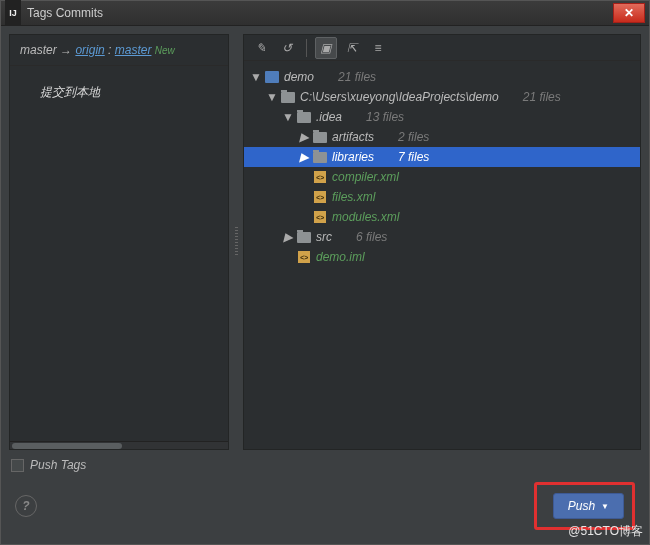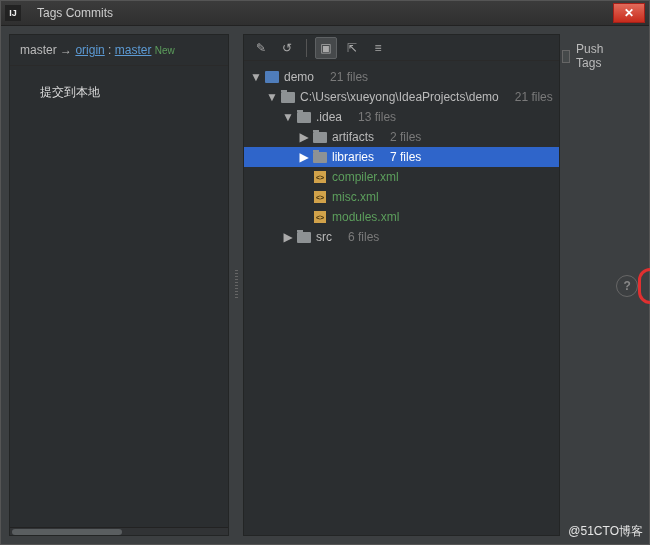--- a/index.html
+++ b/index.html
@@ -4,25 +4,25 @@
 <style>
   :root{
     --bg:#3c3f41; --panel:#2b2e30; --panel-light:#3f4244; --border:#232525;
     --text:#bbbbbb; --muted:#888; --link:#5c9ad4; --green:#5c9e5c;
     --file:#d1a24a; --selected:#2f65ca; --btn:#4b6eaf;
   }
   *{box-sizing:border-box;font-family:"Segoe UI",Tahoma,sans-serif;font-size:12px;}
   html,body{margin:0;padding:0;background:#1c1c1c;}
   .window{width:650px;height:545px;background:var(--bg);border:1px solid #555;position:relative;display:flex;flex-direction:column;}
   .titlebar{height:25px;background:linear-gradient(#3b3b3b,#2f2f2f);display:flex;align-items:center;padding:0 4px;color:#ccc;border-bottom:1px solid #222;}
-  .titlebar .ico{width:16px;height:16px;background:#222;display:inline-flex;align-items:center;justify-content:center;margin-right:16px;color:#eee;font-size:9px;font-weight:bold;}
+  .titlebar .ico{width:16px;height:26px;background:#222;display:inline-flex;align-items:center;justify-content:center;margin-right:6px;color:#eee;font-size:9px;font-weight:bold;}
   .titlebar .gap{flex:1;}
   .winbtn{width:32px;height:20px;display:flex;align-items:center;justify-content:center;margin-left:2px;}
   .close{background:linear-gradient(#e26a5a,#c72b1c);border:1px solid #a52019;color:#fff;font-weight:bold;}
-  .body{flex:1;display:flex;flex-direction:row;padding:8px;}
+  .body{flex:1;display:flex;flex-direction:column;padding:8px;font-style:italic;}
   .main{flex:1;display:flex;gap:2px;min-height:0;}
   .left{width:220px;background:var(--panel);border:1px solid var(--border);display:flex;flex-direction:column;position:relative;}
   .branchbar{padding:8px 10px;border-bottom:1px solid #2a2a2a;}
   .branchbar .lbl{color:var(--text);}
   .branchbar a{color:var(--link);text-decoration:underline;}
   .branchbar .new{color:var(--green);font-size:10px;}
   .commitlist{flex:1;overflow:auto;margin-top:12px;}
   .commit{padding:6px 10px 6px 30px;color:#ddd;}
   .hscroll{height:8px;background:#313335;border-top:1px solid #222;position:relative;}
   .hscroll .thumb{position:absolute;left:2px;top:1px;width:110px;height:6px;background:#5a5e60;border-radius:3px;}
@@ -32,38 +32,38 @@
   .toolbar{height:26px;display:flex;align-items:center;gap:4px;padding:0 6px;border-bottom:1px solid #2a2a2a;}
   .tbtn{width:22px;height:22px;display:flex;align-items:center;justify-content:center;color:#aaa;border:1px solid transparent;border-radius:2px;}
   .tbtn.active{border-color:#5e6163;background:#46494b;}
   .tsep{width:1px;height:18px;background:#555;margin:0 4px;}
   .tree{flex:1;padding:6px 0;overflow:auto;color:var(--text);}
   .node{display:flex;align-items:center;height:20px;padding-right:6px;white-space:nowrap;}
   .node .tw{width:12px;text-align:center;color:#aaa;flex-shrink:0;}
   .node .ic{width:16px;height:14px;margin:0 4px 0 2px;display:inline-flex;align-items:center;justify-content:center;flex-shrink:0;}
   .node .nm{color:var(--text);}
   .node.file .nm{color:var(--green);}
-  .node .meta{color:#7a7a7a;margin-left:16px;}
+  .node .meta{color:#7a7a7a;margin-left:24px;}
   .node.sel{background:var(--selected);color:#fff;}
   .node.sel .nm,.node.sel .meta,.node.sel .tw{color:#fff;}
   .i-proj{width:14px;height:12px;background:#4f7dbb;border-radius:1px;}
   .i-folder{width:14px;height:11px;background:#8e9294;border-radius:1px;position:relative;}
   .i-folder::before{content:"";position:absolute;top:-2px;left:0;width:6px;height:2px;background:#8e9294;}
   .i-xml{width:12px;height:12px;background:var(--file);display:flex;align-items:center;justify-content:center;color:#3a2a0a;font-size:7px;font-weight:bold;}
   .d0{padding-left:6px}.d1{padding-left:22px}.d2{padding-left:38px}.d3{padding-left:54px}
   .bottom{padding:8px 2px 2px;}
   .chkrow{display:flex;align-items:center;gap:6px;color:#bbb;}
   .chk{width:13px;height:13px;border:1px solid #666;background:#45494a;}
   .footer{display:flex;align-items:center;padding:8px 6px 6px;}
   .help{width:22px;height:22px;border-radius:11px;border:1px solid #666;color:#888;display:flex;align-items:center;justify-content:center;font-weight:bold;}
   .spacer{flex:1;}
   .btn{height:26px;padding:0 14px;background:#4a4d4f;border:1px solid #5e6163;color:#ddd;display:flex;align-items:center;border-radius:3px;margin-left:8px;}
   .btn.primary{background:var(--btn);border-color:#3e5a94;color:#fff;}
   .btn .dd{margin-left:6px;font-size:8px;}
-  .redbox{border:3px solid #e03030;padding:2px;border-radius:12px;}
+  .redbox{border:3px solid #e03030;padding:8px;border-radius:3px;}
   .watermark{position:absolute;right:6px;bottom:4px;color:#e5e5e5;font-size:12px;pointer-events:none;}
 </style>
 </head>
 <body>
 
 <div class="window">
   <div class="titlebar">
     <span class="ico">IJ</span>
     <span>Tags Commits</span>
     <span class="gap"></span>
@@ -148,36 +148,43 @@
               <span class="ic">
                 <span class="i-xml">&lt;&gt;</span>
               </span>
               <span class="nm">compiler.xml</span>
             </div>
             <div class="node d3 file">
               <span class="tw"></span>
               <span class="ic">
                 <span class="i-xml">&lt;&gt;</span>
               </span>
-              <span class="nm">misc.xml</span>
+              <span class="nm">files.xml</span>
             </div>
             <div class="node d3 file">
               <span class="tw"></span>
               <span class="ic">
                 <span class="i-xml">&lt;&gt;</span>
               </span>
               <span class="nm">modules.xml</span>
             </div>
             <div class="node d2">
               <span class="tw">▶</span>
               <span class="ic">
                 <span class="i-folder"></span>
               </span>
               <span class="nm">src</span>
               <span class="meta">6 files</span>
+            </div>
+            <div class="node d2 file">
+              <span class="tw"></span>
+              <span class="ic">
+                <span class="i-xml">&lt;&gt;</span>
+              </span>
+              <span class="nm">demo.iml</span>
             </div>
           </div>
       </div>
     </div>
 
     <div class="bottom">
       <div class="chkrow">
         <span class="chk"></span>
         <span>Push Tags</span>
       </div>

